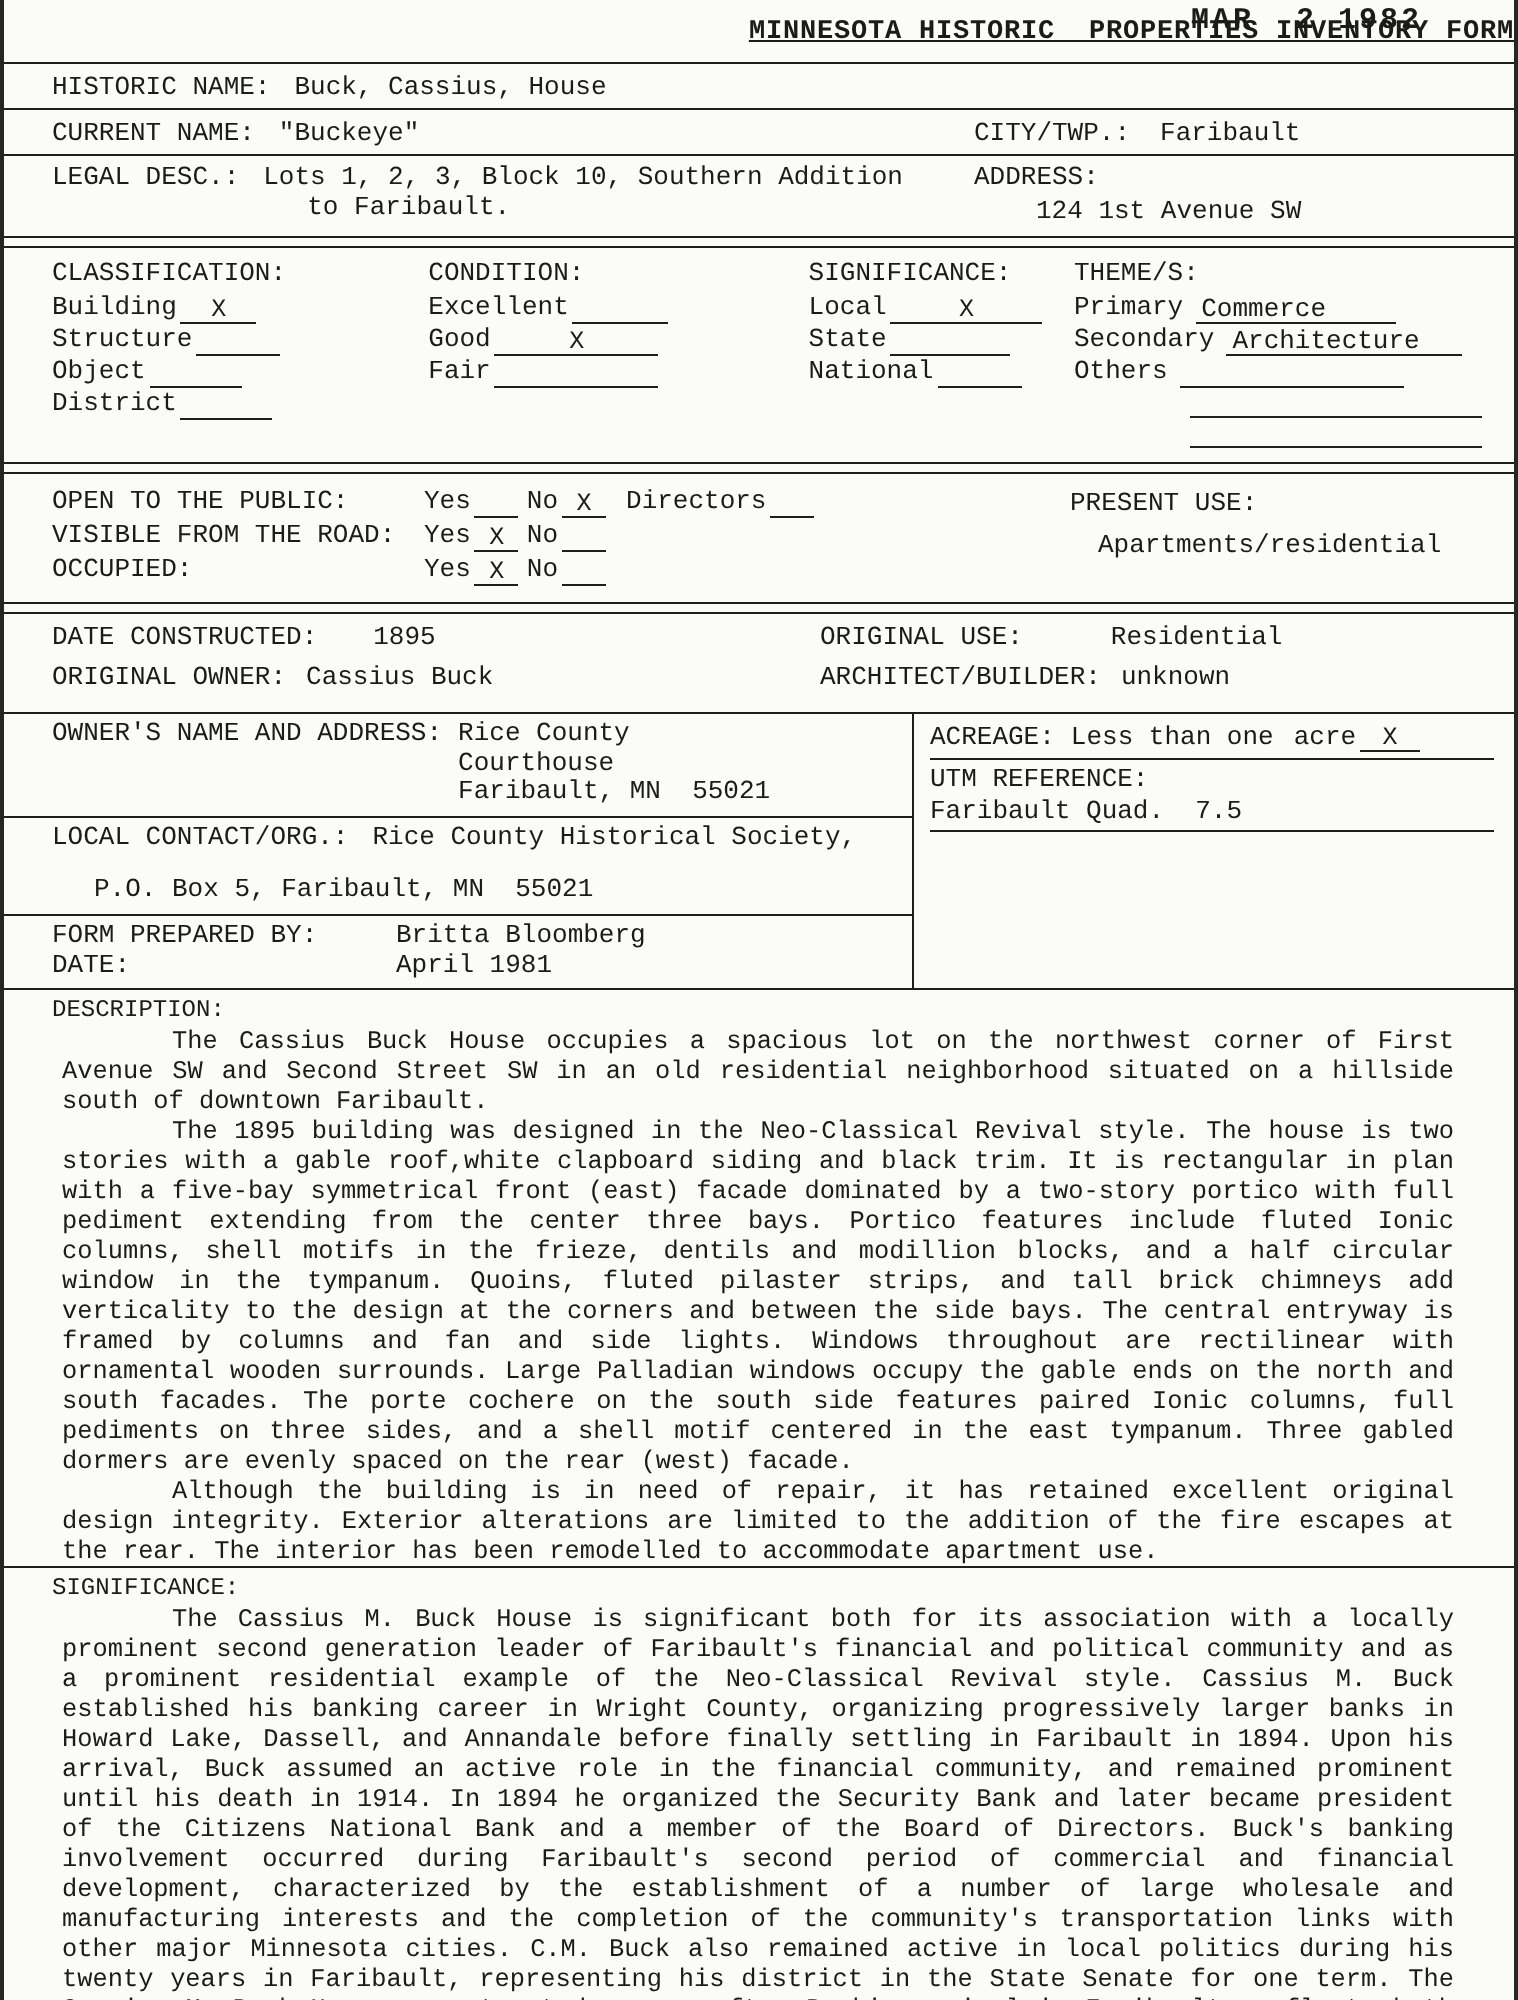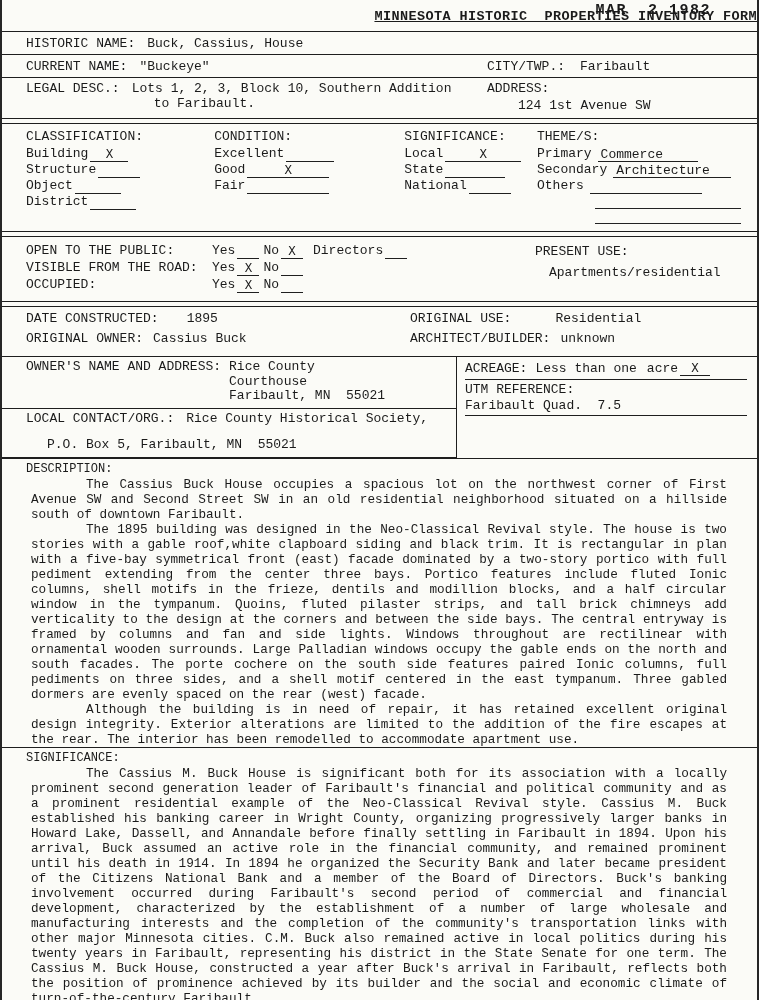--- a/index.html
+++ b/index.html
@@ -217,20 +217,24 @@
         <div class="ovals">
           <div class="pre">Rice County</div>
           <div class="pre">Courthouse</div>
           <div class="pre">Faribault, MN  55021</div>
         </div>
       </div>
       <div class="oblock bline">
         <span>LOCAL CONTACT/ORG.:</span><span class="val">Rice County Historical Society,</span>
         <div class="lc2 pre">P.O. Box 5, Faribault, MN  55021</div>
       </div>
+      <div class="oblock">
+        <div><span class="plbl">FORM PREPARED BY:</span><span class="val">Britta Bloomberg</span></div>
+        <div><span class="plbl">DATE:</span><span class="val">April 1981</span></div>
+      </div>
     </div>
     <div class="owner-right">
       <div class="acr-row bline">
         <span>ACREAGE:</span><span class="acr-txt">Less than one</span><span class="acre-w">acre</span><span class="blank w30">X</span>
       </div>
       <div class="utm-lbl">UTM REFERENCE:</div>
       <div class="utm-quad bline pre">Faribault Quad.  7.5</div>
     </div>
   </div>
 

